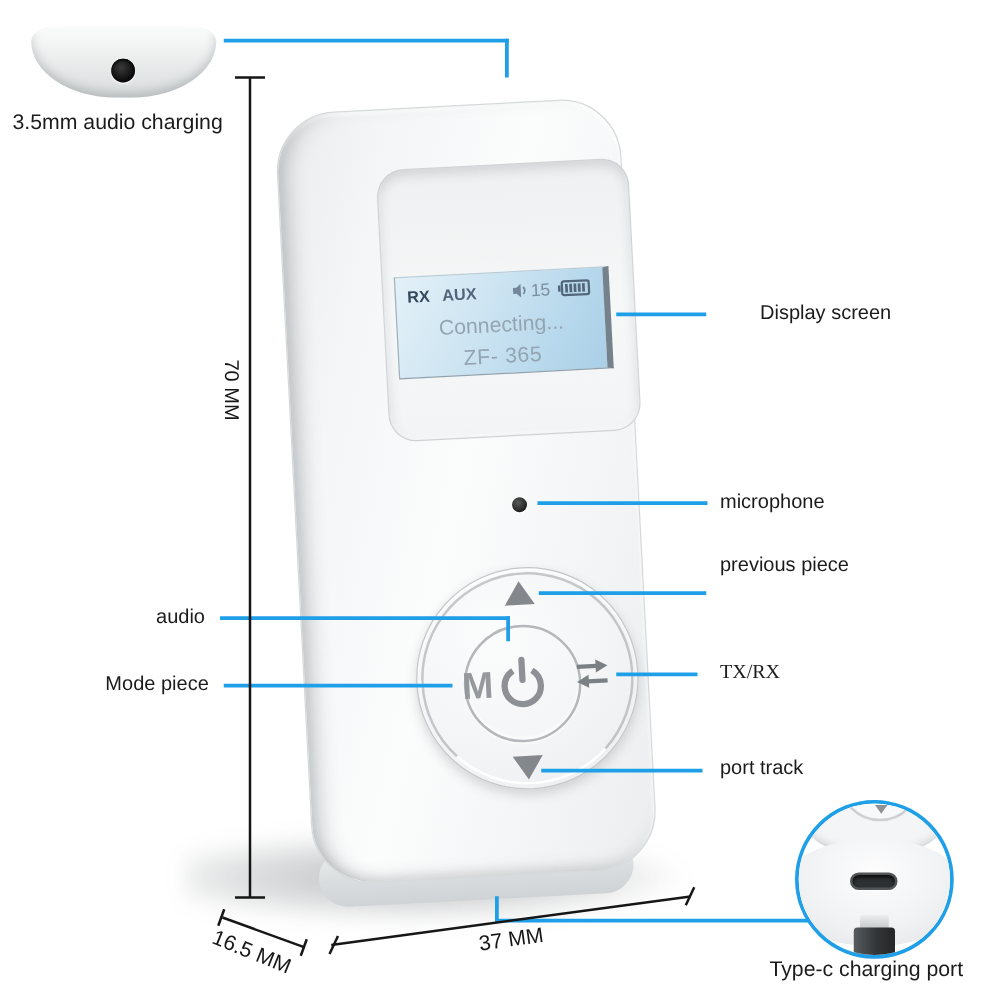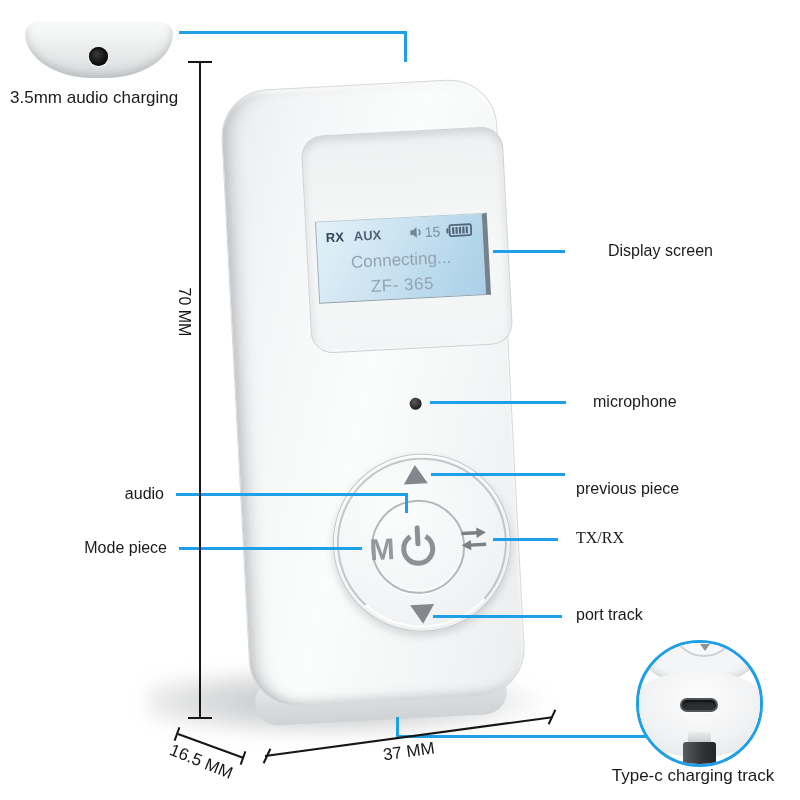--- a/index.html
+++ b/index.html
@@ -184,22 +184,22 @@
 <div class="bline h" style="left:431px; top:473px; width:134px;"></div>
 <div class="bline h" style="left:176px; top:493px; width:232px;"></div>
 <div class="bline v" style="left:405px; top:493px; height:20px;"></div>
 <div class="bline h" style="left:179px; top:547px; width:183px;"></div>
 <div class="bline h" style="left:493px; top:538px; width:65px;"></div>
 <div class="bline h" style="left:433px; top:615px; width:129px;"></div>
 <div class="bline v" style="left:396px; top:717px; height:21px;"></div>
 <div class="bline h" style="left:396px; top:735px; width:252px;"></div>
 
 <div class="label" style="left:608px; top:242px;">Display screen</div>
-<div class="label" style="left:576px; top:393px;margin-left:17px;">microphone</div>
-<div class="label" style="left:576px; top:480px;text-align:center;">previous piece</div>
+<div class="label" style="left:576px; top:393px;">microphone</div>
+<div class="label" style="left:576px; top:444px;text-align:center;">previous piece</div>
 <div class="label" style="left:576px; top:529px;font-family:Liberation Serif, serif;">TX/RX</div>
 <div class="label" style="left:576px; top:606px;">port track</div>
 
 <div class="label right-align" style="left:60px; top:485px; width:104px;">audio</div>
 <div class="label right-align" style="left:55px; top:539px; width:112px;">Mode piece</div>
 
 <div class="dline" style="left:199px; top:62px; width:2px; height:656px;"></div>
 <div class="dline" style="left:188px; top:61px; width:24px; height:2px;"></div>
 <div class="dline" style="left:188px; top:717px; width:24px; height:2px;"></div>
 <div class="dim-70-label">70 MM</div>
@@ -218,13 +218,13 @@
   <div class="tc-face">
     <div class="tc-pad-arc"></div>
 
     <div class="tc-mini-tri"></div>
   </div>
   <div class="tc-bottomface"></div>
   <div class="tc-slot"></div>
   <div class="tc-plug-tip"></div>
   <div class="tc-plug-body"></div>
 </div>
-<div class="label typec-label-pos">Type-c charging track</div>
+<div class="label typec-label-pos">Type-c charging port</div>
 
 </body></html>

